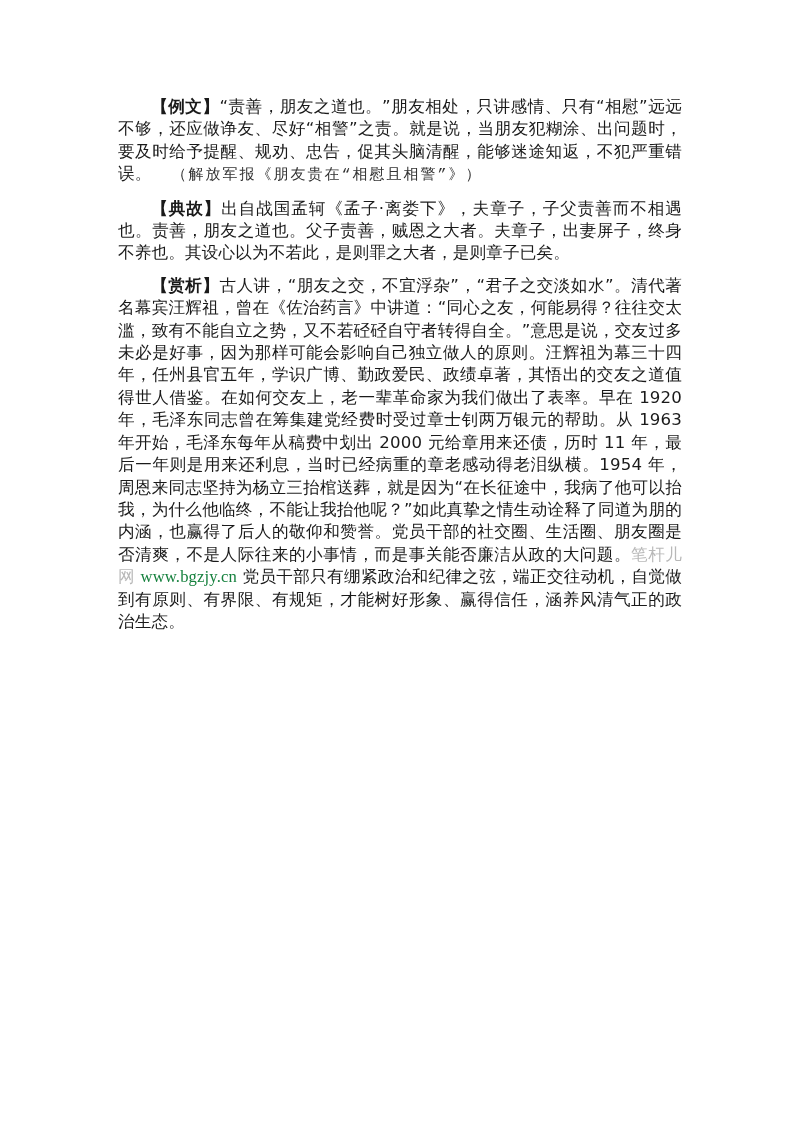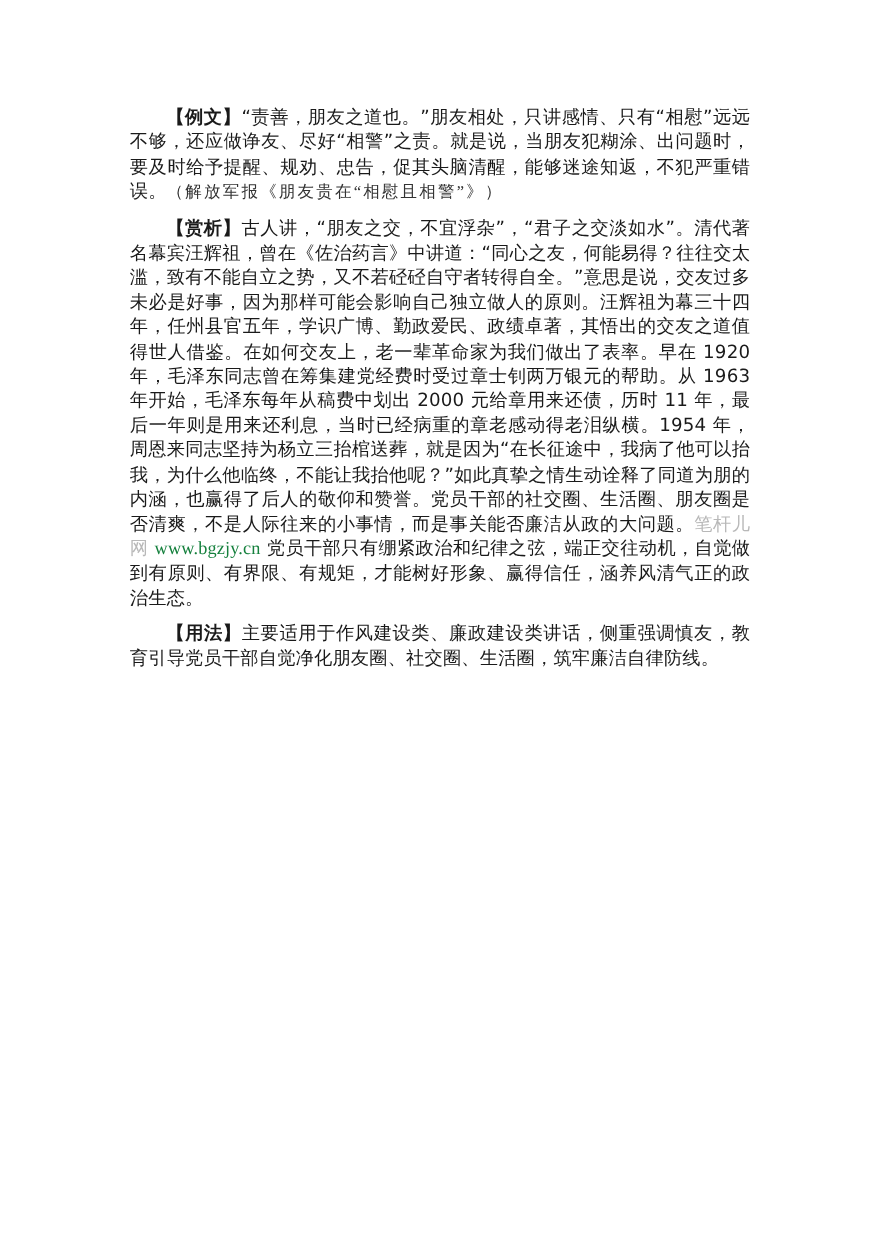--- a/index.html
+++ b/index.html
@@ -5,36 +5,36 @@
   html, body { margin: 0; padding: 0; background: #ffffff; }
   body { width: 793px; height: 1122px; position: relative; overflow: hidden; }
   .page {
     position: absolute; left: 118px; top: 96px; width: 564px;
     font-family: "DejaVu Sans", "Liberation Sans", sans-serif;
     font-size: 16.6px; line-height: 22.4px; color: #1a1a1a;
     text-align: justify; letter-spacing: 0.15px;
   }
   .para { margin: 0 0 10px 0; text-indent: 2em; }
   .tag { font-weight: bold; }
-  .src { font-family: Liberation Serif, serif; font-size: 15px; letter-spacing: 2px; color: #333; }
+  .src { font-family: Liberation Mono, monospace; font-size: 15px; letter-spacing: 2px; color: #333; margin-left: 20px; }
   .wm { color: #b8b8b8; }
   .wm-url { font-family: "Liberation Serif", serif; color: #15803d; }
 </style>
 </head>
 <body>
 
 <div class="page">
 
   <p class="para">
     <span class="tag">【例文】</span><span>“责善，朋友之道也。”朋友相处，只讲感情、只有“相慰”远远不够，还应做诤友、尽好“相警”之责。就是说，当朋友犯糊涂、出问题时，要及时给予提醒、规劝、忠告，促其头脑清醒，能够迷途知返，不犯严重错误。</span><span class="src">（解放军报《朋友贵在“相慰且相警”》）</span>
   </p>
 
+  <p class="para">
+    <span class="tag">【典故】</span><span>出自战国孟轲《孟子·离娄下》，夫章子，子父责善而不相遇也。责善，朋友之道也。父子责善，贼恩之大者。夫章子，出妻屏子，终身不养也。其设心以为不若此，是则罪之大者，是则章子已矣。</span>
+  </p>
 
 
   <p class="para">
     <span class="tag">【赏析】</span><span>古人讲，“朋友之交，不宜浮杂”，“君子之交淡如水”。清代著名幕宾汪辉祖，曾在《佐治药言》中讲道：“同心之友，何能易得？往往交太滥，致有不能自立之势，又不若硁硁自守者转得自全。”意思是说，交友过多未必是好事，因为那样可能会影响自己独立做人的原则。汪辉祖为幕三十四年，任州县官五年，学识广博、勤政爱民、政绩卓著，其悟出的交友之道值得世人借鉴。在如何交友上，老一辈革命家为我们做出了表率。早在 1920 年，毛泽东同志曾在筹集建党经费时受过章士钊两万银元的帮助。从 1963 年开始，毛泽东每年从稿费中划出 2000 元给章用来还债，历时 11 年，最后一年则是用来还利息，当时已经病重的章老感动得老泪纵横。1954 年，周恩来同志坚持为杨立三抬棺送葬，就是因为“在长征途中，我病了他可以抬我，为什么他临终，不能让我抬他呢？”如此真挚之情生动诠释了同道为朋的内涵，也赢得了后人的敬仰和赞誉。党员干部的社交圈、生活圈、朋友圈是否清爽，不是人际往来的小事情，而是事关能否廉洁从政的大问题。</span><span class="wm">笔杆儿网</span> <span class="wm-url">www.bgzjy.cn</span><span> 党员干部只有绷紧政治和纪律之弦，端正交往动机，自觉做到有原则、有界限、有规矩，才能树好形象、赢得信任，涵养风清气正的政治生态。</span>
   </p>
 
-  <p class="para">
-    <span class="tag">【用法】</span><span>主要适用于作风建设类、廉政建设类讲话，侧重强调慎友，教育引导党员干部自觉净化朋友圈、社交圈、生活圈，筑牢廉洁自律防线。</span>
-  </p>
 
 </div>
 
 </body></html>

